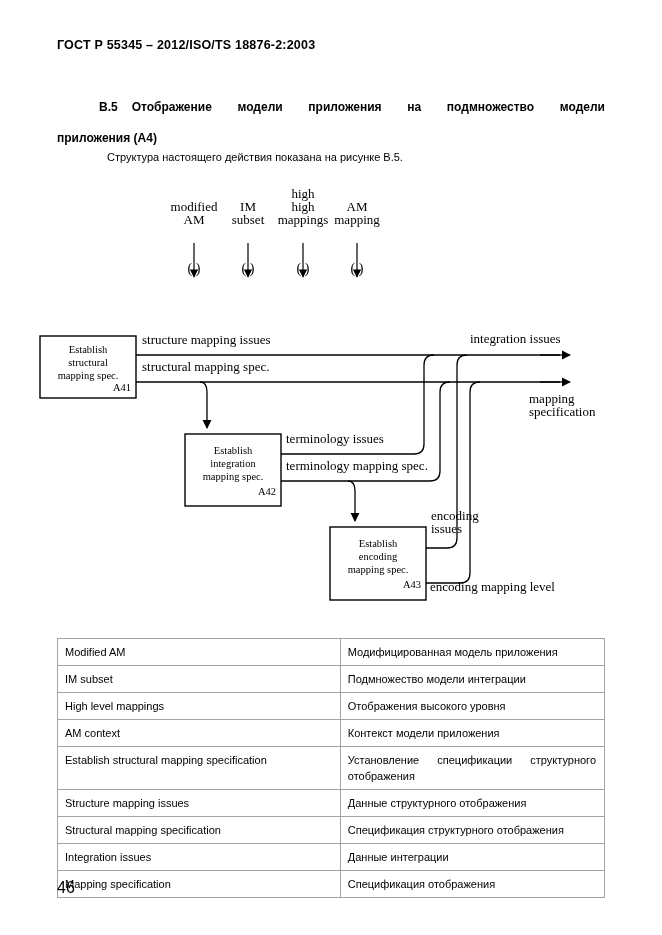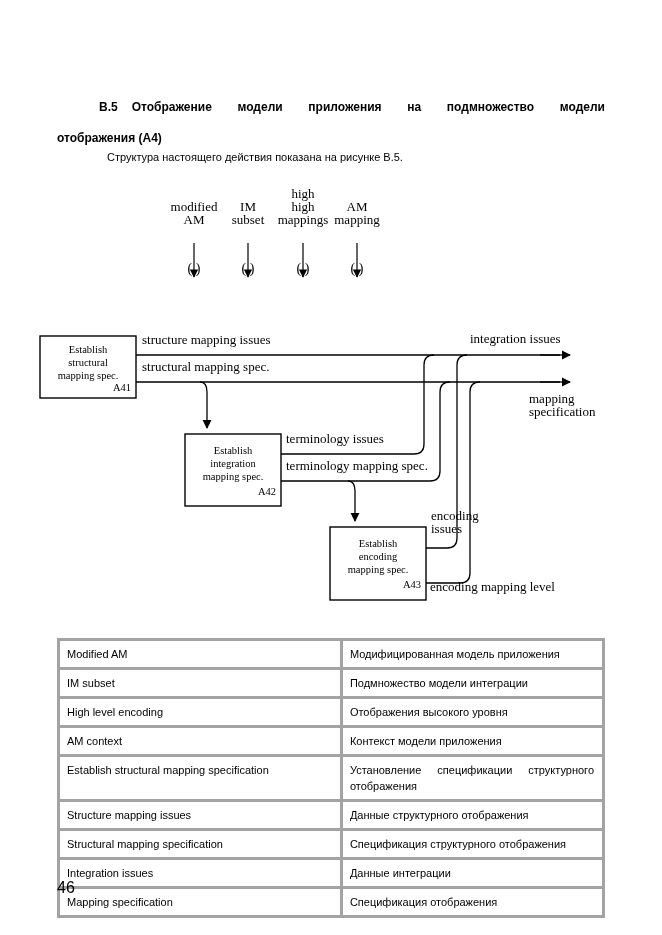--- a/index.html
+++ b/index.html
@@ -106,21 +106,21 @@
   #gloss-table {
     position: absolute;
     left: 57px;
     top: 638px;
     width: 548px;
     border-collapse: collapse;
     font-family: "Liberation Sans", sans-serif;
     font-size: 11px;
   }
   #gloss-table td {
-    border: 3px solid #a3a3a3;
+    border: 1px solid #a3a3a3;
     padding: 5px 8px 5px 7px;
     vertical-align: top;
     line-height: 16px;
   }
   #gloss-table td.col-en {
     width: 277px;
     white-space: nowrap;
   }
   #gloss-table td.col-ru {
     width: 271px;
@@ -139,26 +139,27 @@
     top: 879px;
     font-family: "Liberation Sans", sans-serif;
     font-size: 16px;
   }
 </style>
 </head>
 <body>
 
 <div id="page">
 
+  <div id="doc-header">ГОСТ Р 55345 – 2012/ISO/TS 18876-2:2003</div>
 
   <div id="section-heading">
     <span class="h-line1">
       <span class="num">B.5</span><span>Отображение модели приложения на подмножество модели</span>
     </span>
-    <span class="h-line2">отображения (А4)</span>
+    <span class="h-line2">приложения (А4)</span>
   </div>
 
   <div id="intro-paragraph">Структура настоящего действия показана на рисунке В.5.</div>
 
   <div id="figure">
 
     <svg width="662" height="440" viewBox="0 0 662 440">
       <defs>
         <marker id="ah" viewBox="0 0 10 10" refX="9" refY="5" markerWidth="7" markerHeight="7" orient="auto-start-reverse">
           <path d="M 0 0 L 10 5 L 0 10 z" fill="#000"></path>
@@ -272,21 +273,21 @@
     <tbody>
       <tr>
         <td class="col-en">Modified AM</td>
         <td class="col-ru">Модифицированная модель приложения</td>
       </tr>
       <tr>
         <td class="col-en">IM subset</td>
         <td class="col-ru">Подмножество модели интеграции</td>
       </tr>
       <tr>
-        <td class="col-en">High level encoding</td>
+        <td class="col-en">High level mappings</td>
         <td class="col-ru">Отображения высокого уровня</td>
       </tr>
       <tr>
         <td class="col-en">AM context</td>
         <td class="col-ru">Контекст модели приложения</td>
       </tr>
       <tr>
         <td class="col-en">Establish structural mapping specification</td>
         <td class="col-ru just">Установление спецификации структурного отображения</td>
       </tr>

